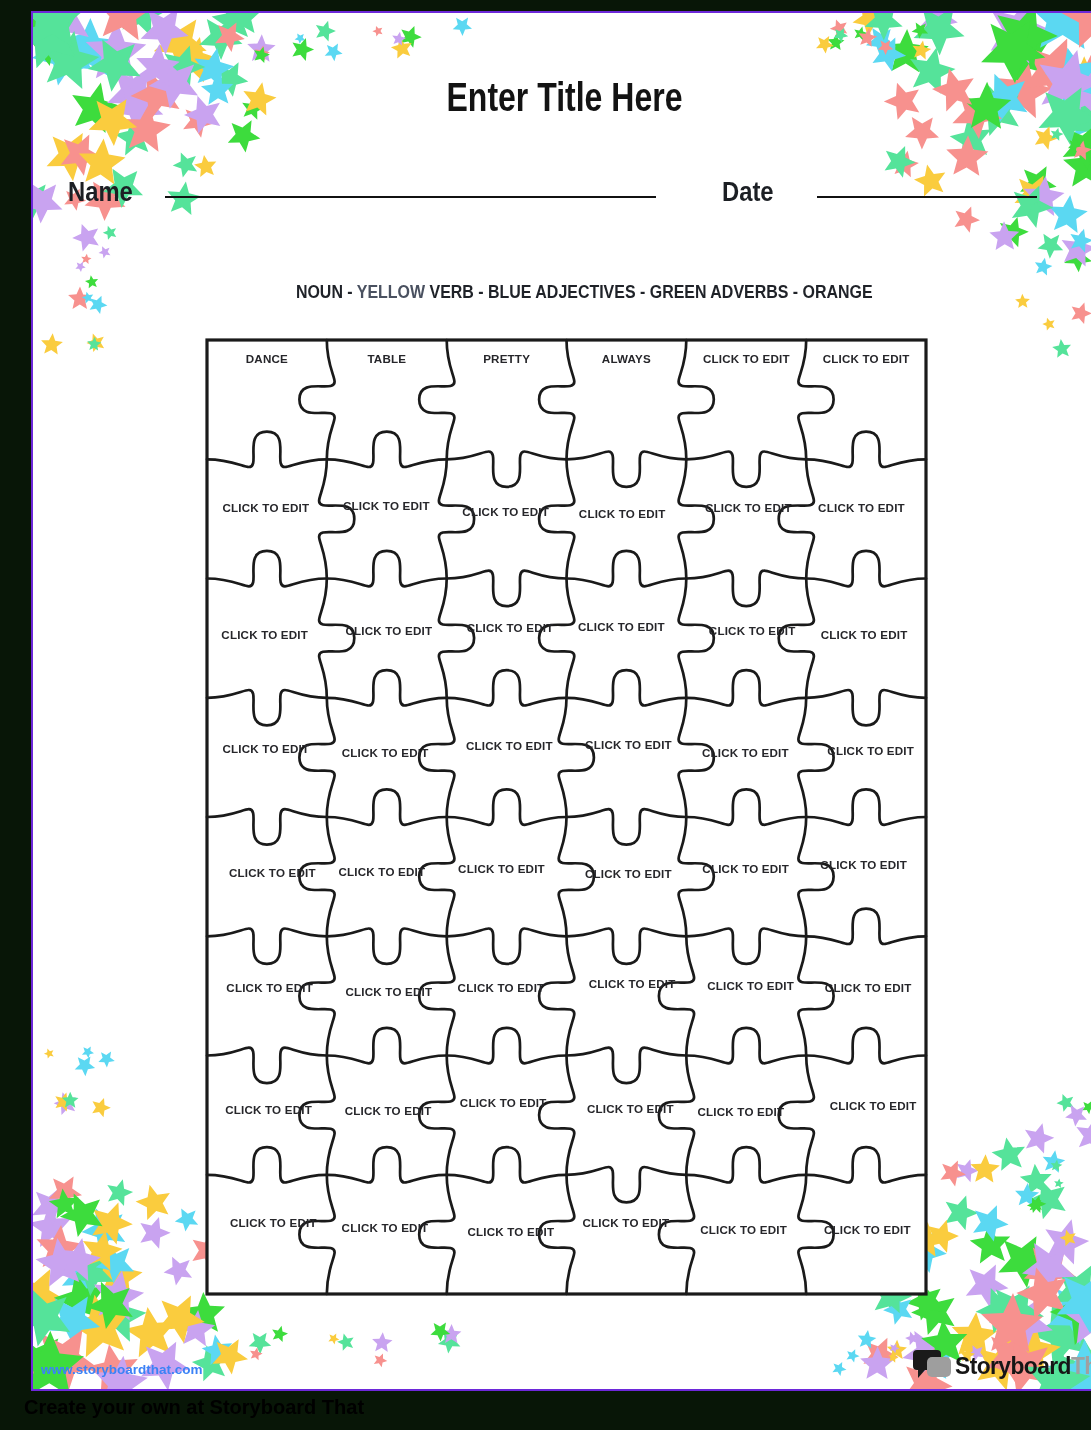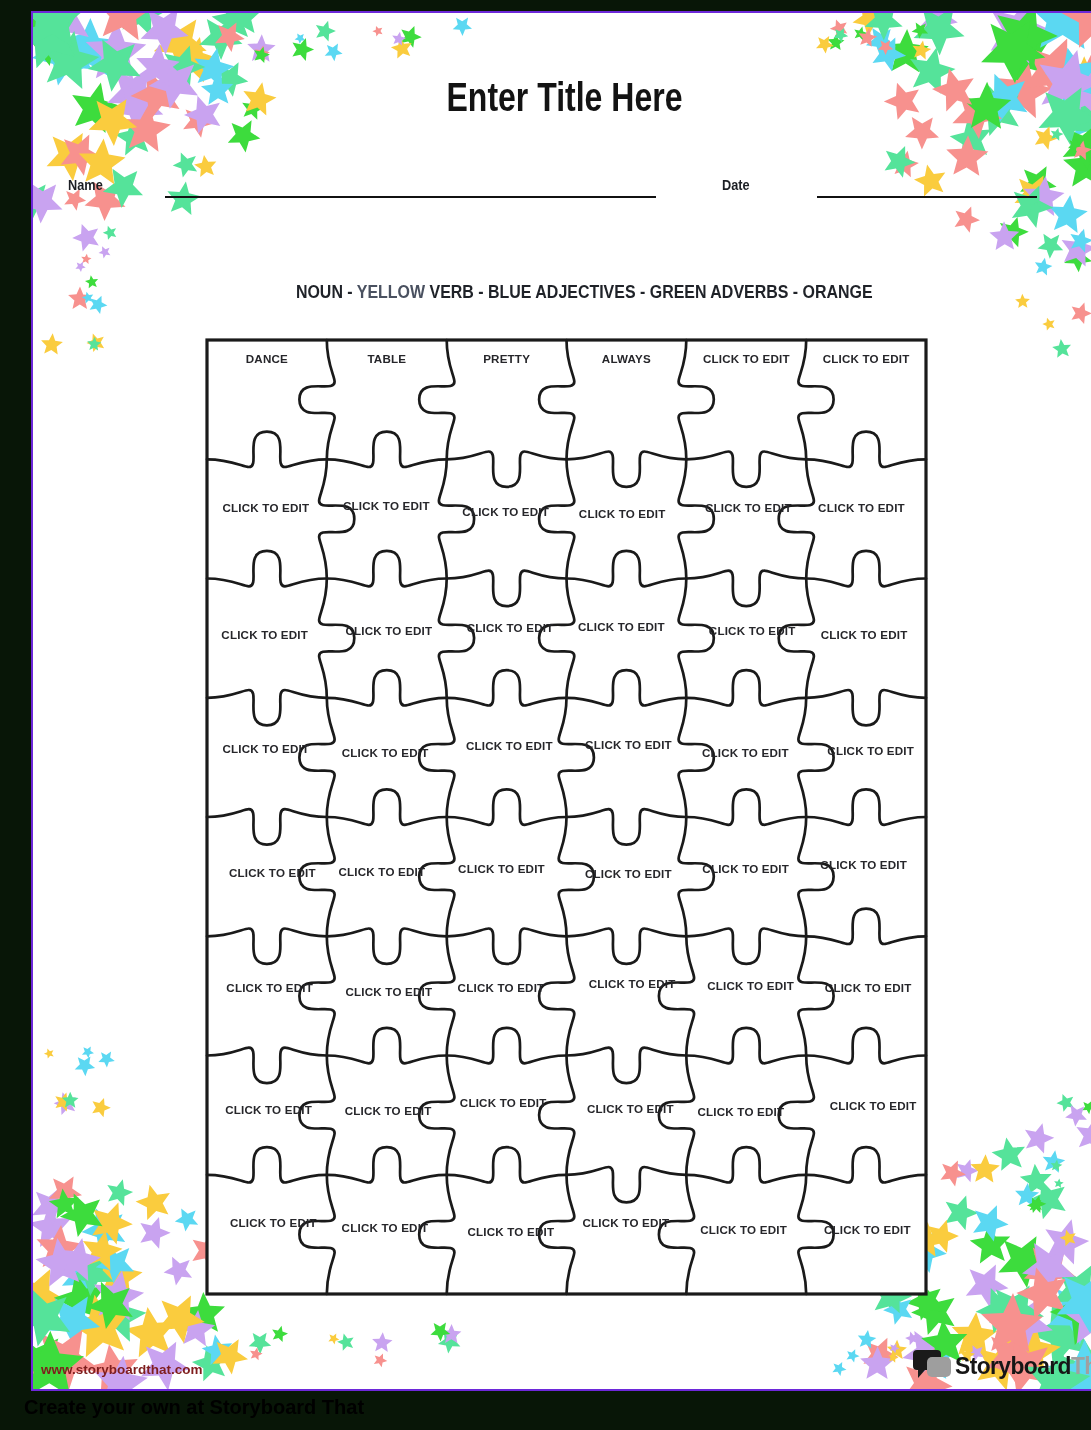--- a/index.html
+++ b/index.html
@@ -14,36 +14,36 @@
   }
   .stars-layer{position:absolute;left:0;top:0;width:1063px;height:1376px;z-index:0;pointer-events:none;}
   .content{position:absolute;inset:0;z-index:1;}
   .condensed{display:inline-block;transform:scaleX(.84);transform-origin:center;}
   .condensed-left{display:inline-block;transform:scaleX(.85);transform-origin:left center;}
   .title{
     position:absolute;left:0;right:0;top:62px;text-align:center;
     font-size:40px;font-weight:bold;color:#131313;letter-spacing:0px;white-space:nowrap;
   }
   .title .condensed{transform:scaleX(.80);}
-  .field-label{position:absolute;font-size:15px;font-weight:bold;color:#1c1f24;white-space:nowrap;}
+  .field-label{position:absolute;font-size:28px;font-weight:bold;color:#1c1f24;white-space:nowrap;}
   .name-label{left:35px;top:163px;}
   .date-label{left:689px;top:163px;}
   .write-line{position:absolute;border-bottom:2px solid #111;height:0;}
   .name-line{left:132px;top:183px;width:491px;}
   .date-line{left:784px;top:183px;width:220px;}
   .directions{
     position:absolute;left:0;right:0;top:219px;text-align:center;
     font-size:20px;font-weight:bold;color:#1f2228;white-space:nowrap;
   }
   .legend{
     position:absolute;left:0;right:0;top:268px;text-align:center;
     font-size:19px;font-weight:bold;white-space:nowrap;padding-left:40px;
   }
   .puzzle-svg{position:absolute;left:171px;top:324px;}
-  .footer-url{position:absolute;left:8px;top:1349px;font-size:13.5px;font-weight:bold;color:#7f1d1d;white-space:nowrap;}
+  .footer-url{position:absolute;left:8px;top:1349px;font-size:13.5px;font-weight:bold;color:#3b82f6;white-space:nowrap;}
   .logo{position:absolute;left:880px;top:1334px;display:flex;align-items:center;white-space:nowrap;}
   .logo-text{font-size:24px;font-weight:bold;letter-spacing:-.6px;display:inline-block;transform:scaleX(.95);transform-origin:left center;}
   .logo-text .primary{color:#161616;}
   .logo-text .secondary{color:#a0a0a0;}
   .tagline{position:absolute;left:24px;top:1396px;font-size:20px;font-weight:bold;color:#000;white-space:nowrap;}
   svg text{font-family:"Liberation Sans","DejaVu Sans",sans-serif;}
 </style>
 </head>
 <body>
 

